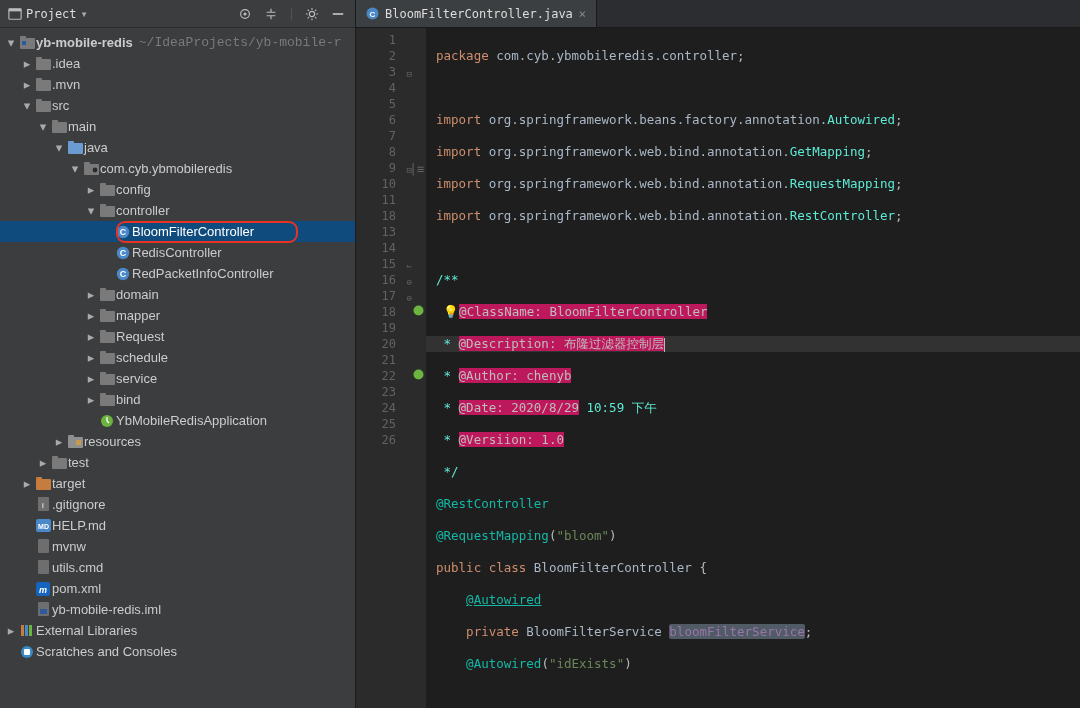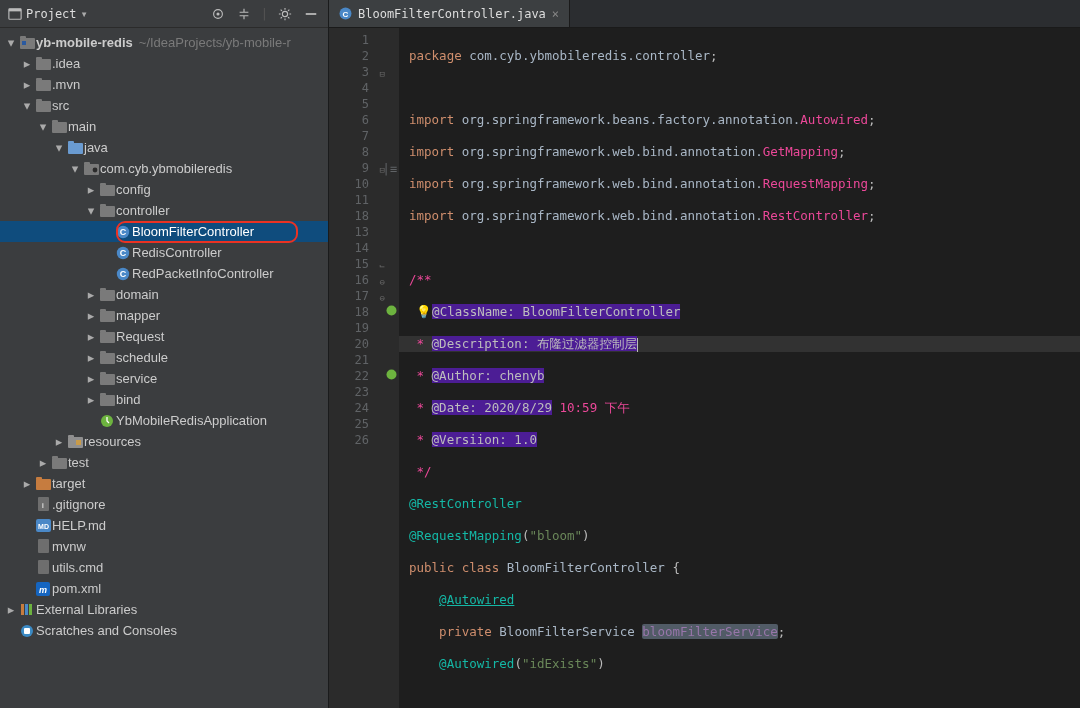--- a/index.html
+++ b/index.html
@@ -28,53 +28,53 @@
     --hl-word:#515b66;
     --folder-blue:#6a9bd1;
     --folder-gray:#7a7a7a;
     --folder-orange:#c67c3f;
   }
   *{box-sizing:border-box;}
   html,body{margin:0;padding:0;height:100%;width:100%;background:var(--editor-bg);font-family:"Menlo","Consolas",monospace;font-size:12px;color:var(--text);}
   #app{display:flex;flex-direction:column;width:1080px;height:708px;overflow:hidden;background:var(--bg-darker);}
   
   .panels{display:flex;flex:1;min-height:0;}
-  .project-panel{width:329px;background:#3b3d3f;display:flex;flex-direction:column;border-right:1px solid var(--panel-border);}
+  .project-panel{width:356px;background:#3b3d3f;display:flex;flex-direction:column;border-right:1px solid var(--panel-border);}
   .project-header{height:28px;background:#3b3d3f;display:flex;align-items:center;padding:0 8px;gap:8px;border-bottom:1px solid #2b2b2b;}
   .project-header .title{display:flex;align-items:center;gap:4px;color:#ddd;font-weight:500;}
   .project-header .spacer{flex:1;}
   .project-header .tb-btn{width:18px;height:18px;display:flex;align-items:center;justify-content:center;color:#bbb;cursor:pointer;}
   .tree{flex:1;overflow:auto;padding:4px 0 10px 0;font-size:13px;line-height:20px;font-family:-apple-system,"Segoe UI",sans-serif;}
   .tree-row{display:flex;align-items:center;height:21px;white-space:nowrap;padding-right:8px;cursor:default;}
   .tree-row.selected{background:var(--tree-sel);color:#fff;}
   .tree-row .indent{display:inline-block;}
   .tree-row .arrow{width:14px;display:inline-flex;justify-content:center;color:#aaa;}
   .tree-row .icon{width:18px;display:inline-flex;justify-content:center;align-items:center;}
   .tree-row .label{color:#ccc;}
-  .tree-row .dim{color:#7a7a7a;margin-left:6px;}
+  .tree-row .dim{color:#7a7a7a;margin-left:6px;font-family:Liberation Mono, monospace;}
   .tree-row.selected .label{color:#fff;}
   .hl-ring{position:absolute;border:2.5px solid var(--hl-box);border-radius:9px;pointer-events:none;}
   .tree-wrap{position:relative;}
   
   .editor-panel{flex:1;display:flex;flex-direction:column;background:var(--editor-bg);}
   .tabs{height:28px;background:#2b2d30;display:flex;align-items:stretch;border-bottom:1px solid #1a1a1a;}
   .tab{display:flex;align-items:center;gap:6px;padding:0 10px;background:var(--tab-active);color:#ddd;border-right:1px solid #1a1a1a;}
   .tab .close{color:#888;}
   .code-area{flex:1;display:flex;overflow:auto;background:var(--editor-bg);}
   .gutter{background:#2b2b2b;width:70px;flex-shrink:0;padding-top:4px;text-align:right;color:var(--num-gutter);font-size:12px;line-height:16px;position:relative;}
   .gutter .ln{padding-right:30px;height:16px;position:relative;}
   .gutter .fold{position:absolute;right:14px;color:#6a6a6a;font-size:9px;top:2px;}
   .gutter .mark{position:absolute;right:2px;top:1px;}
   .code{flex:1;padding:4px 0 0 10px;font-size:12.5px;line-height:16px;white-space:pre;font-family:"Menlo","Consolas",monospace;}
   .code .cl{height:16px;}
   .kw{color:var(--kw-orange);}
   .pkg{color:#a9b7c6;}
   .str{color:var(--str-green);}
-  .cmt{color:#ec4899;}
-  .cmt-hl{background:#4c1d95;color:#bdbdbd;}
+  .cmt{color:#5eead4;}
+  .cmt-hl{background:#be185d;color:#bdbdbd;}
   .cls{color:#a9b7c6;}
   .ann{color:#14b8a6;}
   .field{color:#9876aa;}
   .hlw{background:var(--hl-word);border-radius:2px;}
   .cursor{display:inline-block;width:1px;height:14px;background:#bbb;vertical-align:middle;}
   .line-hl{background:#323232;display:inline-block;width:calc(100% + 10px);margin-left:-10px;padding-left:10px;}
   
   svg{display:block;}
 </style>
 </head>
@@ -408,20 +408,30 @@
               <span class="indent" style="width:34px"></span>
               <span class="icon">
                 <svg width="14" height="14">
                   <rect width="14" height="14" rx="2" fill="#1565c0"></rect>
                   <text x="7" y="10.5" text-anchor="middle" fill="#fff" font-size="9" font-style="italic" font-weight="700">m</text>
                 </svg>
               </span>
               <span class="label">pom.xml</span>
             </div>
           <div class="tree-row">
+              <span class="indent" style="width:34px"></span>
+              <span class="icon">
+                <svg width="13" height="15">
+                  <rect width="11" height="14" x="1" fill="#6e6e6e" rx="1"></rect>
+                  <rect x="3" y="7" width="7" height="5" fill="#2b5aa0"></rect>
+                </svg>
+              </span>
+              <span class="label">yb-mobile-redis.iml</span>
+            </div>
+          <div class="tree-row">
               <span class="indent" style="width:4px"></span>
               <span class="arrow">▸</span>
               <span class="icon">
                 <svg width="15" height="13">
                   <rect x="1" y="1" width="3" height="11" fill="#c67c3f"></rect>
                   <rect x="5" y="1" width="3" height="11" fill="#4a88c7"></rect>
                   <rect x="9" y="1" width="3" height="11" fill="#6db33f"></rect>
                 </svg>
               </span>
               <span class="label">External Libraries</span>

